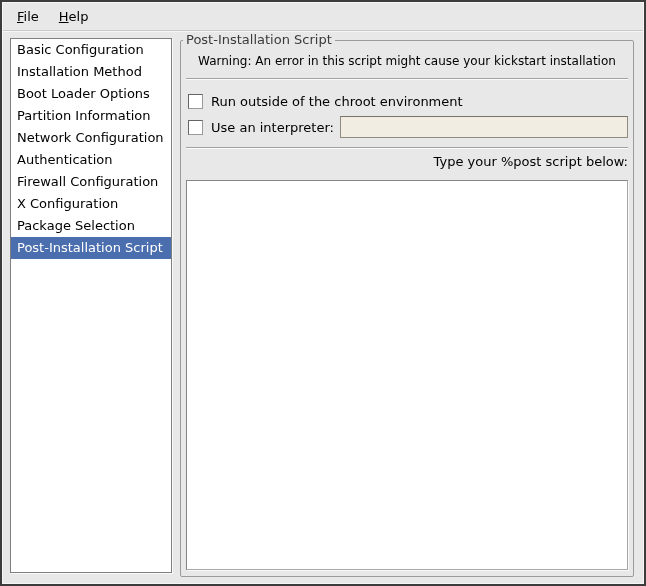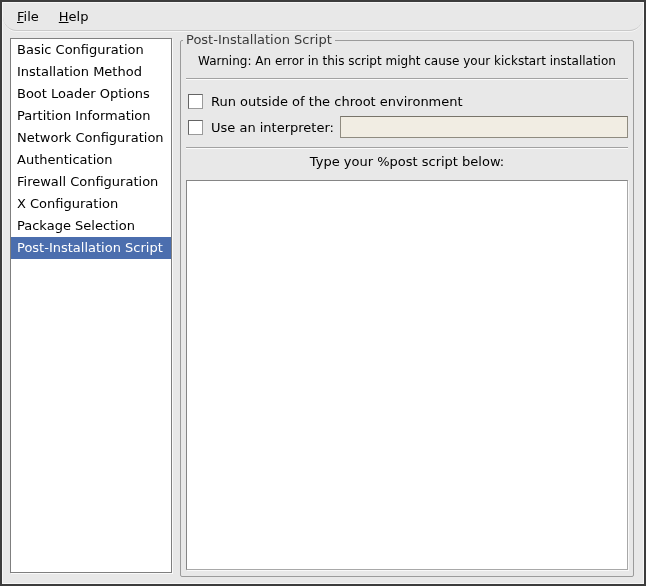--- a/index.html
+++ b/index.html
@@ -24,21 +24,20 @@
   
   .menubar {
     position: absolute;
     left: 1px; top: 1px; right: 1px;
     height: 27px;
     display: flex;
     align-items: center;
     padding-left: 4px;
     border-bottom: 1px solid #c9c9c9;
     box-shadow: 0 1px 0 #f5f5f5;
-    border-radius: 14px;
   }
   .menu-item {
     padding: 4px 10px;
     cursor: default;
   }
   .menu-item .mnemonic { text-decoration: underline; }
 
   
   .sidebar-list {
     position: absolute;
@@ -126,21 +125,21 @@
     margin-left: 6px;
     background: var(--entry-bg, #f1ede3);
     border: 1px solid #8f8b80;
     border-top-color: #78746a;
     font-family: "DejaVu Sans", "Liberation Sans", sans-serif;
     font-size: 13px;
     padding: 0 4px;
     outline: none;
   }
   .script-label {
-    text-align: center;
+    text-align: right;
     margin-bottom: 11px;
     white-space: nowrap;
   }
   .script-area {
     flex: 1;
     box-sizing: border-box;
     background: #ffffff;
     border: 1px solid #858585;
     border-bottom-color: #a8a8a8;
     border-right-color: #a8a8a8;

